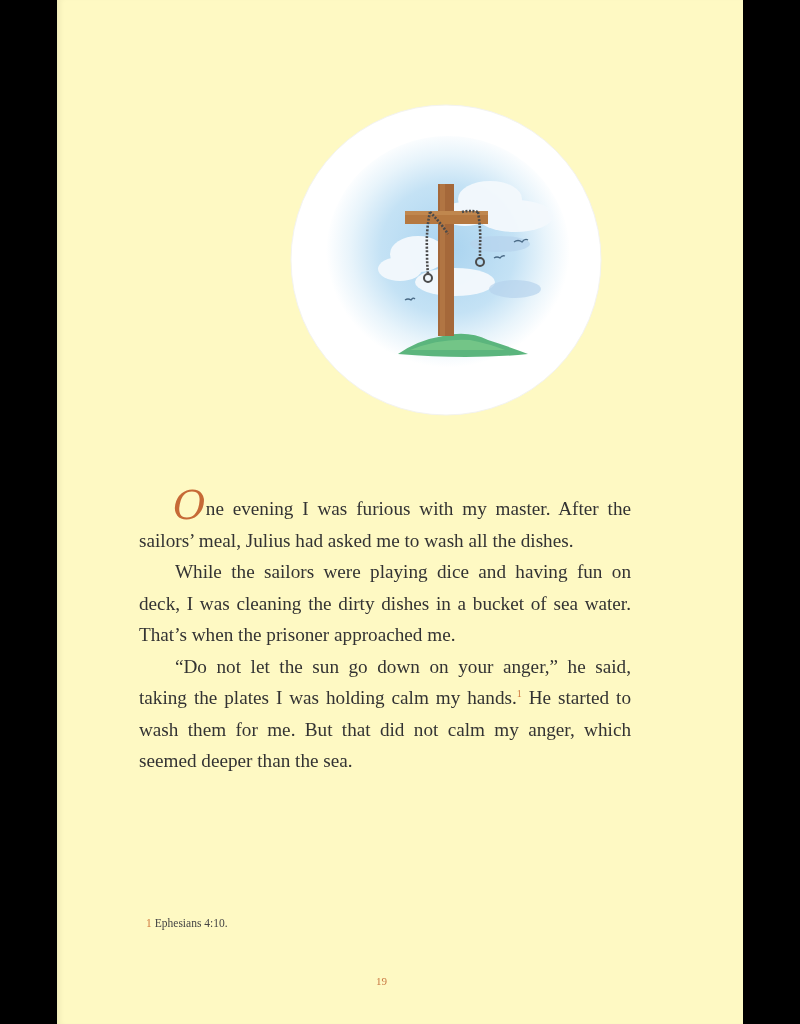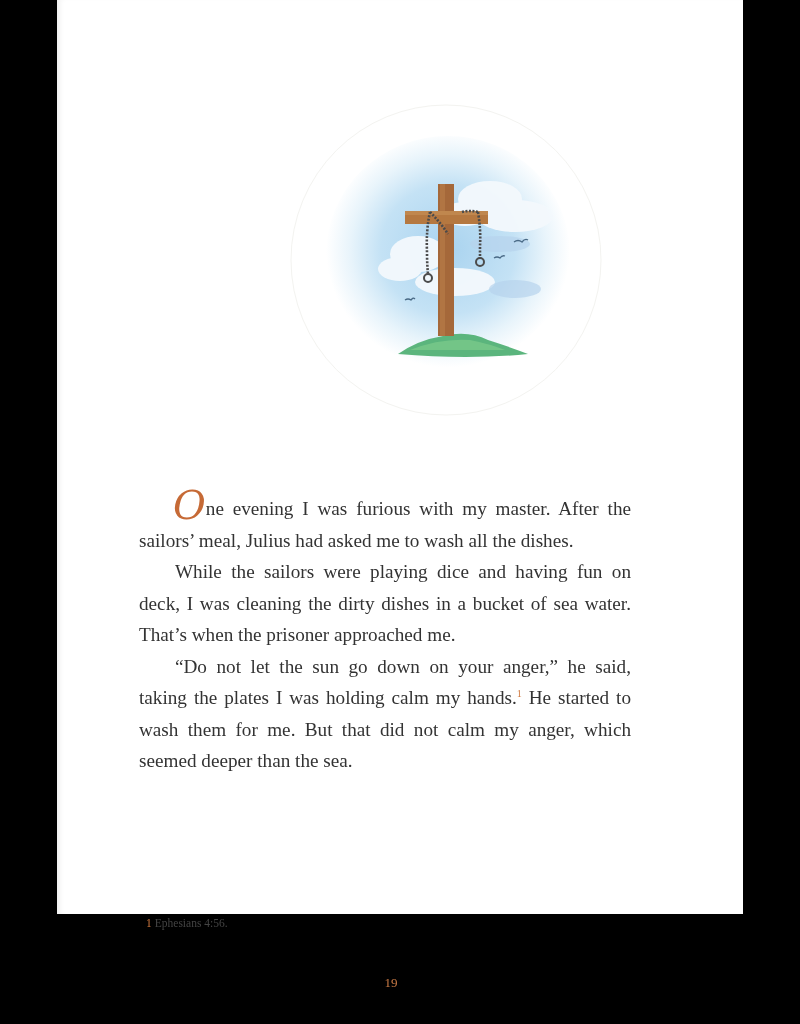--- a/index.html
+++ b/index.html
@@ -2,22 +2,22 @@
 <html><head>
 <meta charset="utf-8">
 <style>
   html, body { margin: 0; padding: 0; }
   body {
     width: 800px; height: 1024px; background: #000;
     position: relative; overflow: hidden;
     font-family: "Liberation Serif", "DejaVu Serif", serif;
   }
   .page {
-    position: absolute; left: 57px; top: 0; width: 686px; height: 914px;
-    background: #ffffff;
+    position: absolute; left: 57px; top: 0; width: 686px; height: 1024px;
+    background: #fef9c3;
     box-shadow: inset 6px 0 6px -4px rgba(0,0,0,0.08);
   }
   .illustration {
     position: absolute; left: 233px; top: 104px; width: 312px; height: 312px;
   }
   .illustration svg { width: 100%; height: 100%; display: block; }
   .body-text {
     position: absolute; left: 139px; top: 493px; width: 492px;
     font-size: 19.2px; line-height: 31.5px; color: #333333;
   }
@@ -26,22 +26,22 @@
   .dropcap {
     color: #c66a36; font-style: italic; font-family: "DejaVu Serif", serif;
     font-size: 40px; line-height: 20px; vertical-align: -4px; margin-left: -2px; margin-right: 0px;
   }
   .fnref { color: #d0783e; font-size: 10px; vertical-align: 7px; line-height: 0; }
   .footnote {
     position: absolute; left: 146px; top: 917px; font-size: 11.5px; color: #444;
   }
   .footnote .num { color: #d0783e; margin-right: 3px; }
   .page-number {
-    position: absolute; left: 376px; top: 975px; width: 30px; text-align: center;
-    font-size: 13px; color: #c97a45;
+    position: absolute; left: 376px; top: 975px; width: 30px; text-align: left;
+    font-size: 11px; color: #c97a45;
   }
 </style>
 </head>
 <body>
 
 <div class="page">
 
   <div class="illustration">
     <svg viewBox="0 0 312 312">
       <defs>
@@ -93,17 +93,17 @@
     </svg>
   </div>
 
   <div class="body-text" style="left:82px;">
     <p class="para first"><span class="dropcap">O</span><span>ne evening I was furious with my master. After the sailors’ meal, Julius had asked me to wash all the dishes.</span></p>
     <p class="para"><span>While the sailors were playing dice and having fun on deck, I was cleaning the dirty dishes in a bucket of sea water. That’s when the prisoner approached me.</span></p>
     <p class="para"><span>“Do not let the sun go down on your anger,” he said, taking the plates I was holding calm my hands.</span><sup class="fnref">1</sup><span> He started to wash them for me. But that did not calm my anger, which seemed deeper than the sea.</span></p>
   </div>
 
   <div class="footnote" style="left:89px;">
-    <span class="num">1</span><span>Ephesians 4:56.</span>
+    <span class="num">1</span><span>Ephesians 4:10.</span>
   </div>
 
   <div class="page-number" style="left:319px;">19</div>
 </div>
 
 </body></html>

